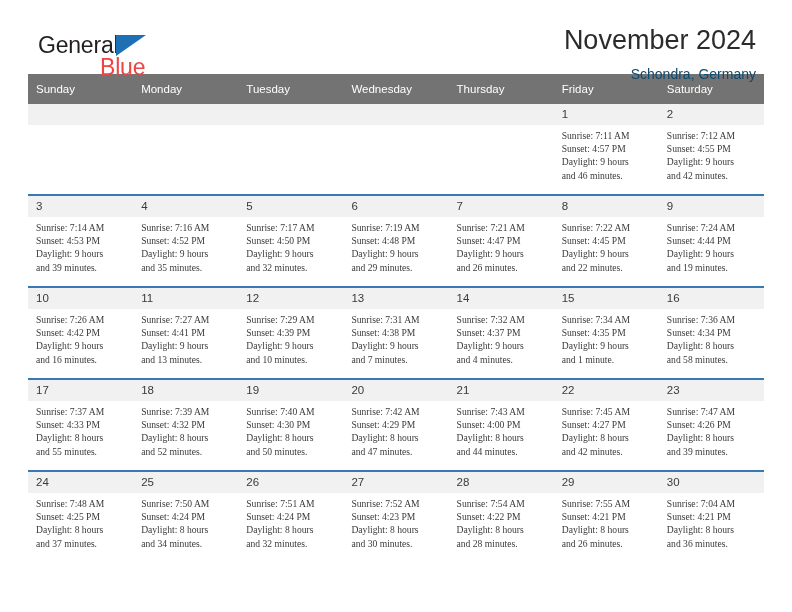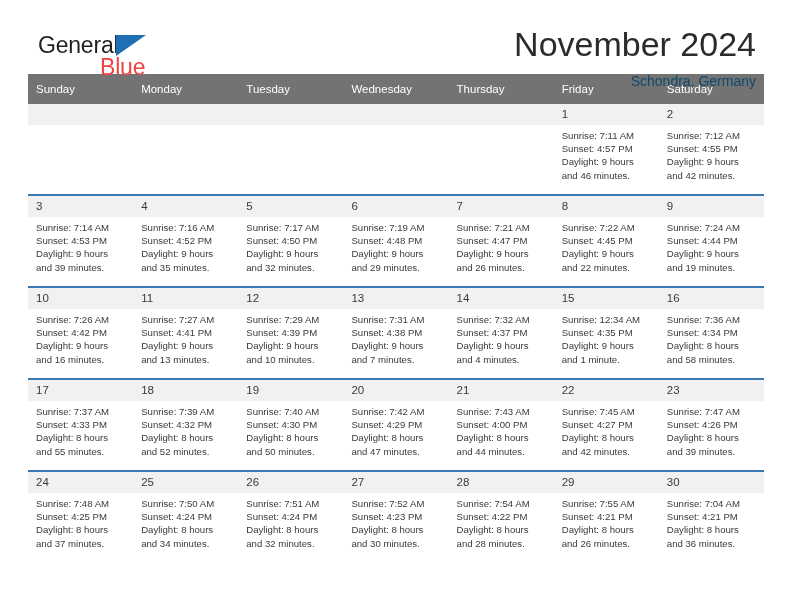--- a/index.html
+++ b/index.html
@@ -61,21 +61,21 @@
     letter-spacing: -0.2px;
   }
 
   .title-block {
     position: absolute;
     right: 8px;
     top: 26px;
     text-align: right;
   }
   .cal-title {
-    font-size: 34px;
+    font-size: 27px;
     color: #2b2b2b;
     line-height: 1.1;
     font-weight: normal;
     margin: 0;
   }
   .cal-subtitle {
     font-size: 14px;
     color: #0c4a6e;
     margin-top: 10px;
   }
@@ -117,20 +117,21 @@
     line-height: 15px;
   }
   .daynum.empty {
     color: transparent;
   }
   .cellbody {
     padding: 4px 7px 0 8px;
     font-size: 9.6px;
     line-height: 13.2px;
     color: #3a3a3a;
+    font-family: Liberation Serif, serif;
   }
   .cellbody div {
     white-space: nowrap;
   }
   .cell-empty .cellbody { visibility: hidden; }
 </style>
 </head>
 <body>
 
 <div class="page">
@@ -332,21 +333,21 @@
             <div class="cellbody">
               <div>Sunrise: 7:32 AM</div>
               <div>Sunset: 4:37 PM</div>
               <div>Daylight: 9 hours</div>
               <div>and 4 minutes.</div>
             </div>
           </td>
           <td class="daycell">
             <div class="daynum">15</div>
             <div class="cellbody">
-              <div>Sunrise: 12:34 AM</div>
+              <div>Sunrise: 7:34 AM</div>
               <div>Sunset: 4:35 PM</div>
               <div>Daylight: 9 hours</div>
               <div>and 1 minute.</div>
             </div>
           </td>
           <td class="daycell">
             <div class="daynum">16</div>
             <div class="cellbody">
               <div>Sunrise: 7:36 AM</div>
               <div>Sunset: 4:34 PM</div>

